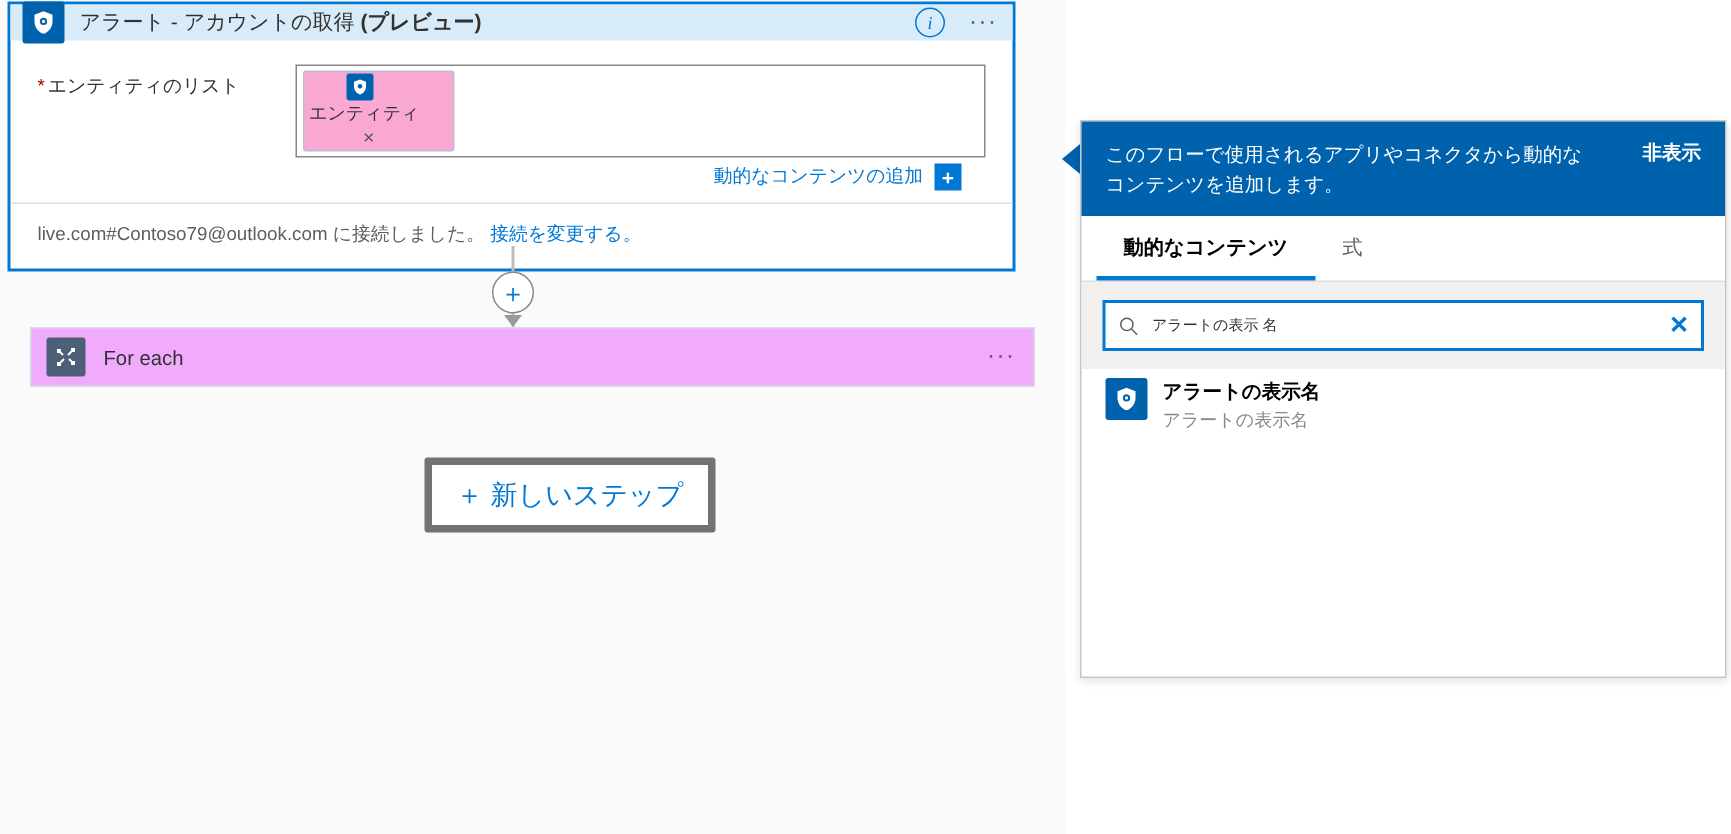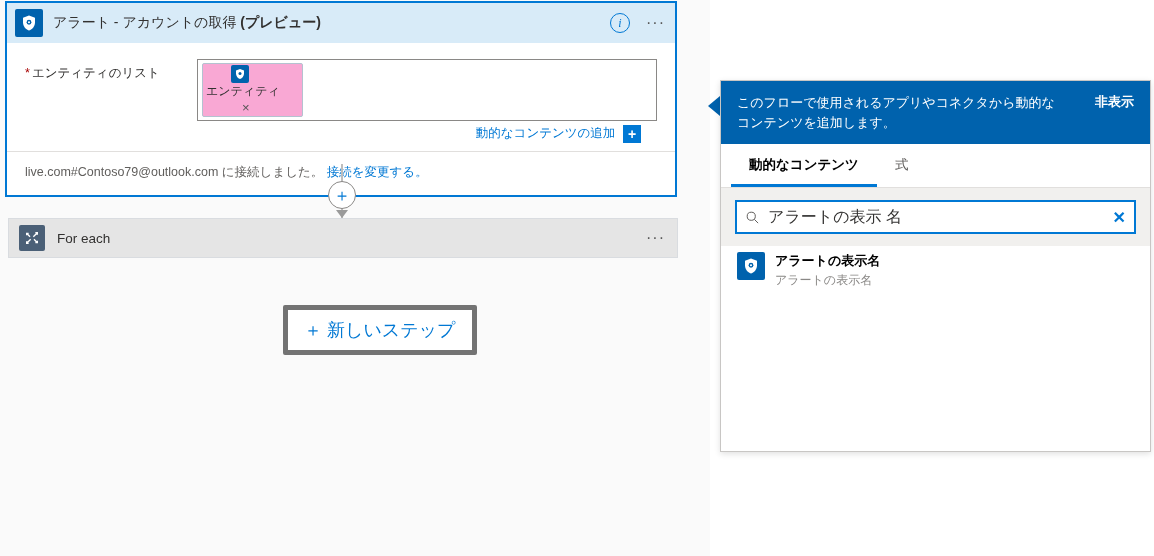--- a/index.html
+++ b/index.html
@@ -23,21 +23,21 @@
   .action-card {
     position: absolute;
     left: 5px; top: 1px;
     width: 672px;
     border: 2px solid #0078d4;
     background: #fff;
   }
   .action-header {
     display: flex;
     align-items: center;
-    height: 40px;
+    height: 24px;
     background: #d8ebf8;
     padding: 0 8px;
   }
   .action-icon {
     width: 28px; height: 28px;
     background: #0062ad;
     border-radius: 2px;
     display: flex; align-items: center; justify-content: center;
     margin-right: 10px;
     flex-shrink: 0;
@@ -163,24 +163,24 @@
     left: 336px; top: 210px;
     width: 0; height: 0;
     border-left: 6px solid transparent;
     border-right: 6px solid transparent;
     border-top: 8px solid #9a9a9a;
     z-index: 1;
   }
   
   .foreach-card {
     position: absolute;
-    left: 8px; top: 218px;
+    left: 20px; top: 218px;
     width: 670px;
     height: 40px;
-    background: #e5e5e5;
+    background: #f0abfc;
     border: 1px solid #d9dce0;
     display: flex; align-items: center;
     padding: 0 10px;
   }
   .foreach-icon {
     width: 26px; height: 26px;
     background: #4b6077;
     border-radius: 2px;
     margin-right: 12px;
     display:flex;align-items:center;justify-content:center;
@@ -263,21 +263,21 @@
     padding: 0 8px;
   }
   .search-box .sicon {
     color: #605e5c;
     margin-right: 8px;
     display:flex;
   }
   .search-box input {
     flex: 1;
     border: none; outline: none;
-    font-size: 16px;
+    font-size: 10px;
     font-family: inherit;
     color: #323130;
   }
   .search-box .clear {
     color: #0078d4;
     font-size: 16px;
     cursor: pointer;
     font-weight: bold;
   }
   .section-title {

